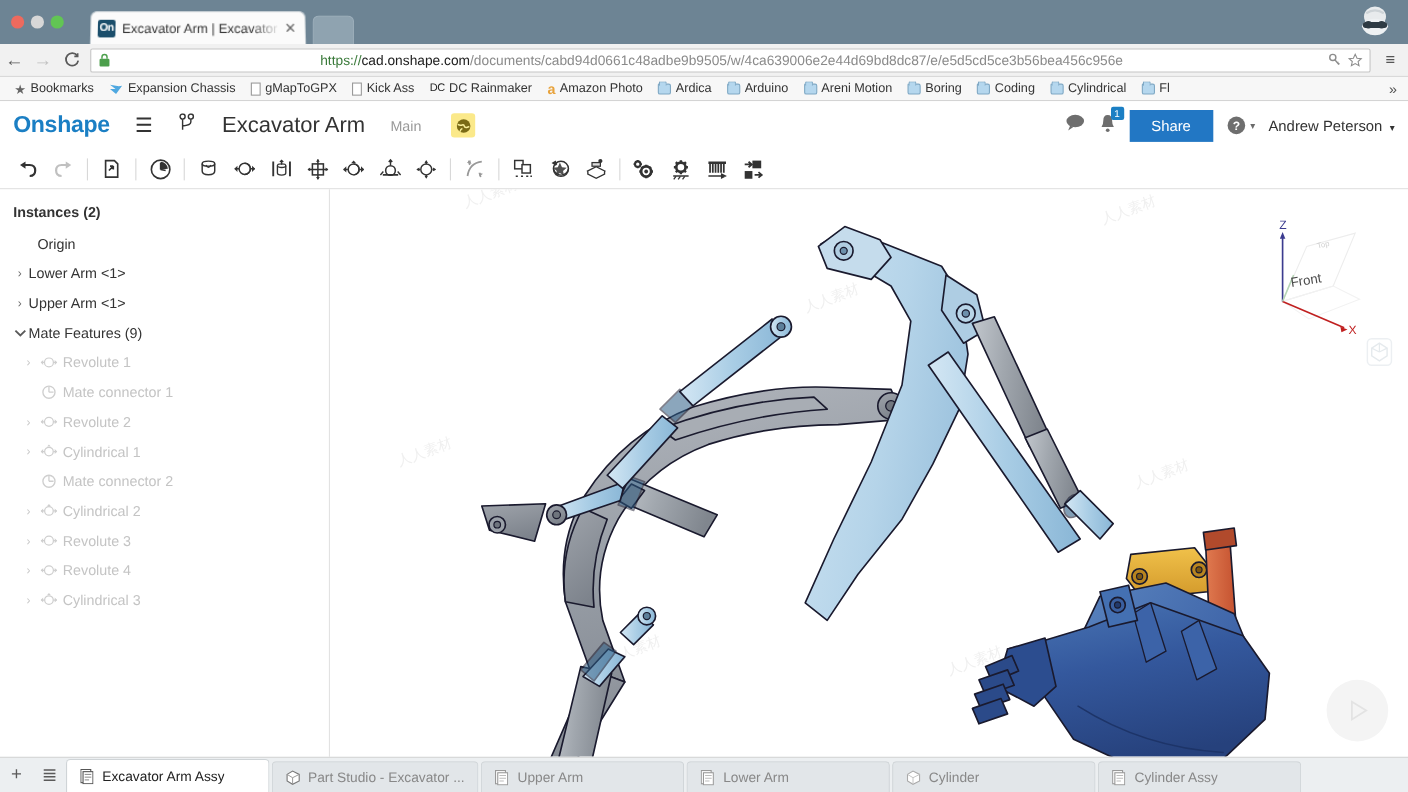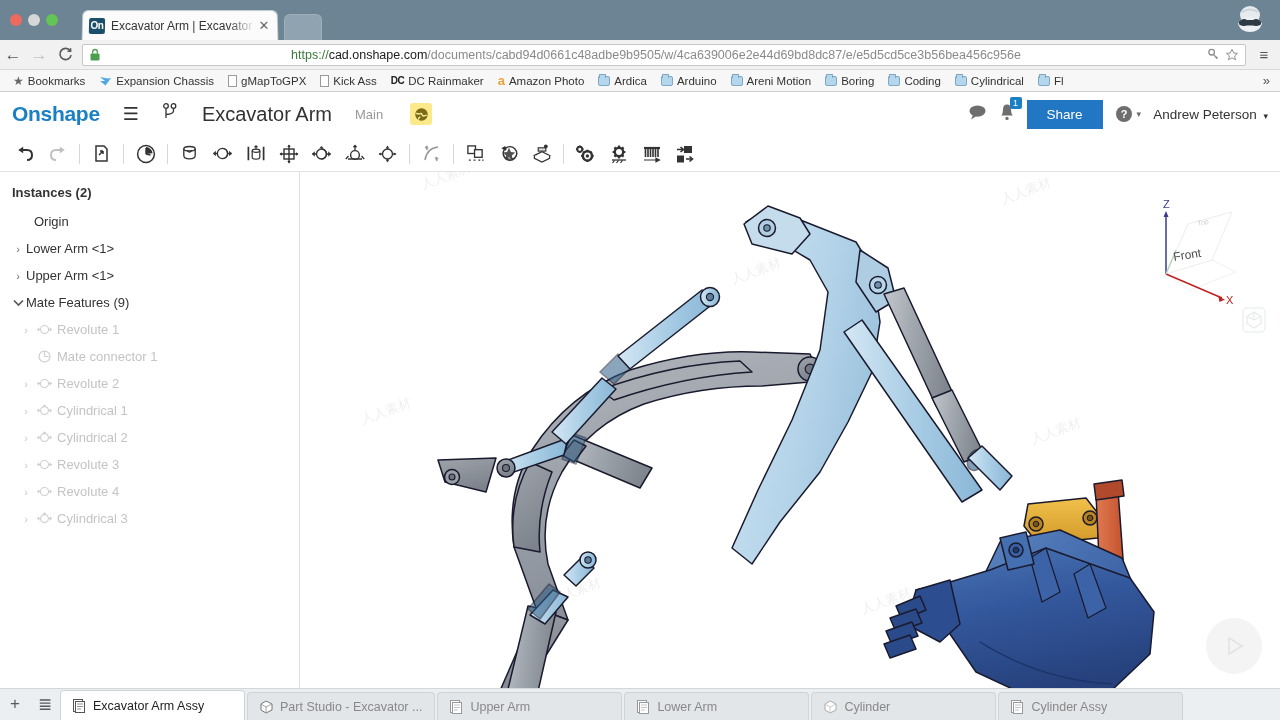--- a/index.html
+++ b/index.html
@@ -281,21 +281,21 @@
   </div>
   <div class="bm-item">
     <span class="ic-page"></span>
     <span>gMapToGPX</span>
   </div>
   <div class="bm-item">
     <span class="ic-page"></span>
     <span>Kick Ass</span>
   </div>
   <div class="bm-item">
-    <span style="font-size:10px;font-weight:bold;color:#222;letter-spacing:-0.5px">DC</span>
+    <span style="font-size:10px;font-weight:normal;color:#222;letter-spacing:-0.5px">DC</span>
     <span>DC Rainmaker</span>
   </div>
   <div class="bm-item">
     <span style="font-size:13px;font-weight:bold;color:#e8a33d;line-height:10px">a</span>
     <span>Amazon Photo</span>
   </div>
   <div class="bm-item">
     <span class="ic-folder"></span>
     <span>Ardica</span>
   </div>
@@ -601,20 +601,30 @@
     <span class="sb-icon">
       <svg width="17" height="15" viewBox="0 0 22 20">
         <circle cx="11" cy="10" r="5.2" stroke="#cfcfcf" stroke-width="1.5" fill="none"></circle>
         <path d="M4 7 L1 10 L4 13 Z M18 7 L21 10 L18 13 Z M8.8 4 L11 1.5 L13.2 4 Z" fill="#cfcfcf"></path>
         <path d="M1.5 10 H5.5 M16.5 10 H20.5" stroke="#cfcfcf" stroke-width="1.4"></path>
       </svg>
     </span>
     <span class="sb-label">Cylindrical 1</span>
   </div>
 
+  <div class="sb-row indent2 faded">
+    <span class="sb-caret empty"></span>
+    <span class="sb-icon">
+      <svg width="15" height="15" viewBox="0 0 18 18">
+        <circle cx="9" cy="9" r="6.6" stroke="#cfcfcf" stroke-width="1.5" fill="none"></circle>
+        <path d="M9 9 V3 M9 9 H14" stroke="#cfcfcf" stroke-width="1.4"></path>
+      </svg>
+    </span>
+    <span class="sb-label">Mate connector 2</span>
+  </div>
 
   <div class="sb-row indent2 faded">
     <span class="sb-caret">›</span>
     <span class="sb-icon">
       <svg width="17" height="15" viewBox="0 0 22 20">
         <circle cx="11" cy="10" r="5.2" stroke="#cfcfcf" stroke-width="1.5" fill="none"></circle>
         <path d="M4 7 L1 10 L4 13 Z M18 7 L21 10 L18 13 Z M8.8 4 L11 1.5 L13.2 4 Z" fill="#cfcfcf"></path>
         <path d="M1.5 10 H5.5 M16.5 10 H20.5" stroke="#cfcfcf" stroke-width="1.4"></path>
       </svg>
     </span>

